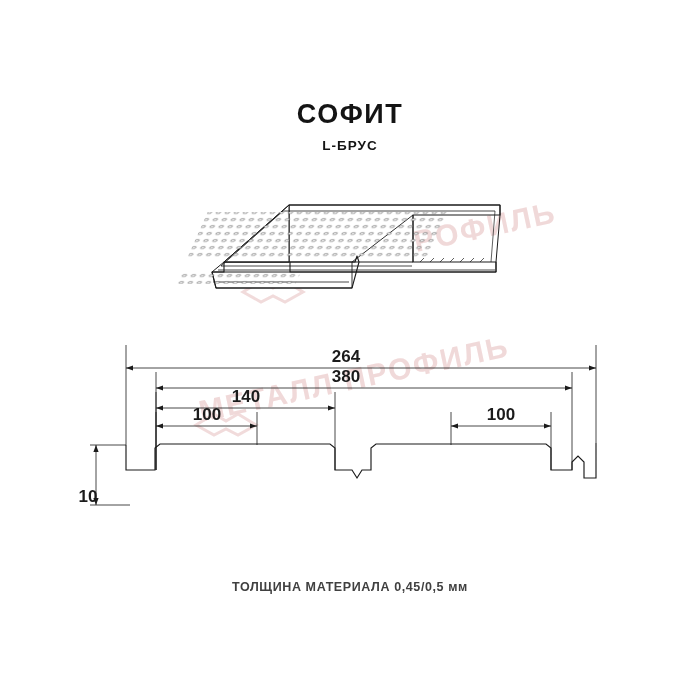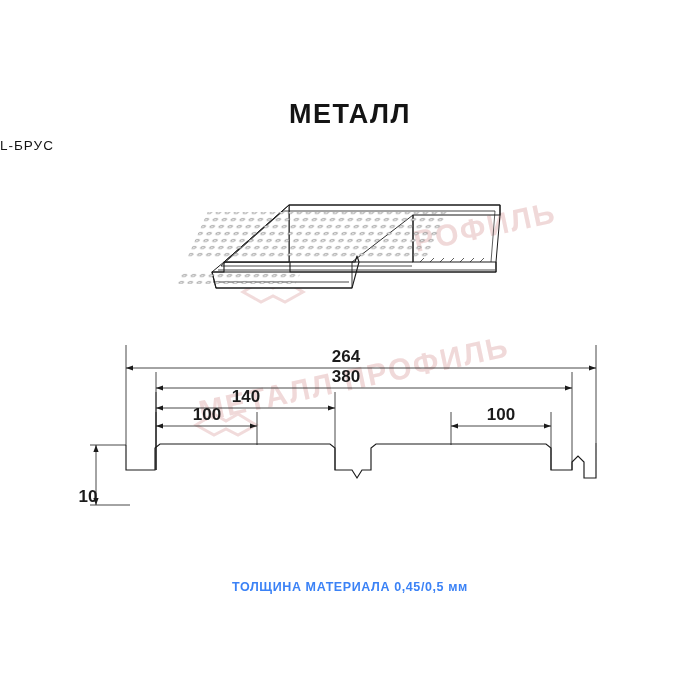--- a/index.html
+++ b/index.html
@@ -30,36 +30,36 @@
     font-size: 27px;
     font-weight: bold;
     letter-spacing: 1.5px;
     color: #141414;
   }
   .subtitle {
     position: absolute;
     top: 138px;
     left: 0;
     width: 700px;
-    text-align: left;
+    text-align: center;
     font-size: 13.5px;
-    font-weight: normal;
+    font-weight: bold;
     letter-spacing: 1px;
     color: #141414;
   }
   .footnote {
     position: absolute;
     top: 580px;
     left: 0;
     width: 700px;
     text-align: center;
     font-size: 12.5px;
     font-weight: bold;
     letter-spacing: 0.6px;
-    color: #3b82f6;
+    color: #404040;
   }
   .svg-layer {
     position: absolute;
     top: 0;
     left: 0;
   }
   .wm {
     position: absolute;
     pointer-events: none;
     color: #f0d7d7;
@@ -86,21 +86,21 @@
     font-weight: bold;
     color: #1b1b1b;
     text-align: center;
   }
 </style>
 </head>
 <body>
 
 <div class="page">
 
-  <div class="title">МЕТАЛЛ</div>
+  <div class="title">СОФИТ</div>
   <div class="subtitle">L-БРУС</div>
 
   <div class="wm wm1">МЕТАЛЛ ПРОФИЛЬ</div>
   <div class="wm wm2">МЕТАЛЛ ПРОФИЛЬ</div>
 
   <svg class="svg-layer" width="700" height="700" viewBox="0 0 700 700">
     <defs>
       <pattern id="perf" width="9" height="7" patternUnits="userSpaceOnUse" patternTransform="rotate(0)">
         <rect x="1" y="1.5" width="4.2" height="2" rx="1" fill="#ffffff" stroke="#2a2a2a" stroke-width="0.45"></rect>
       </pattern>

